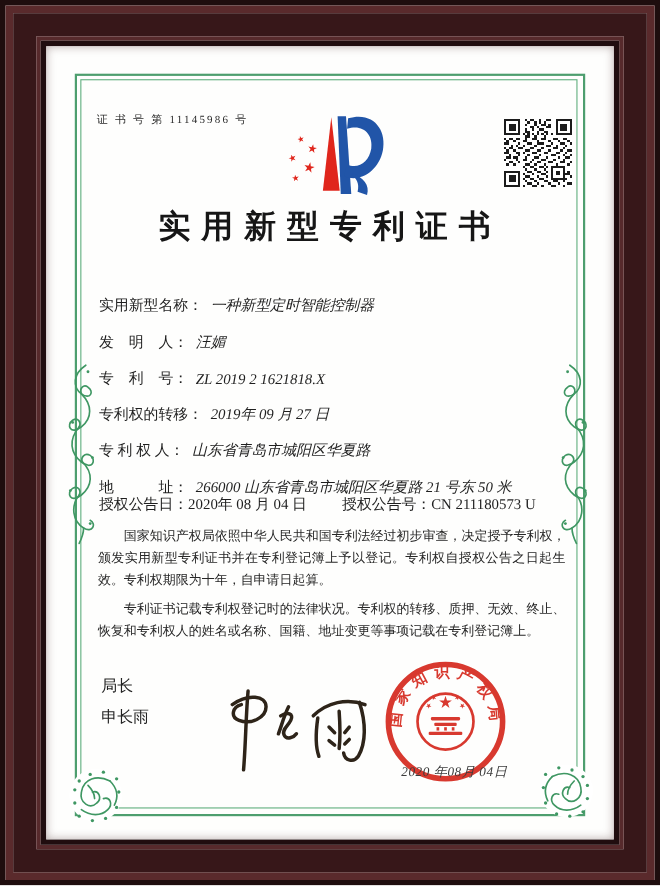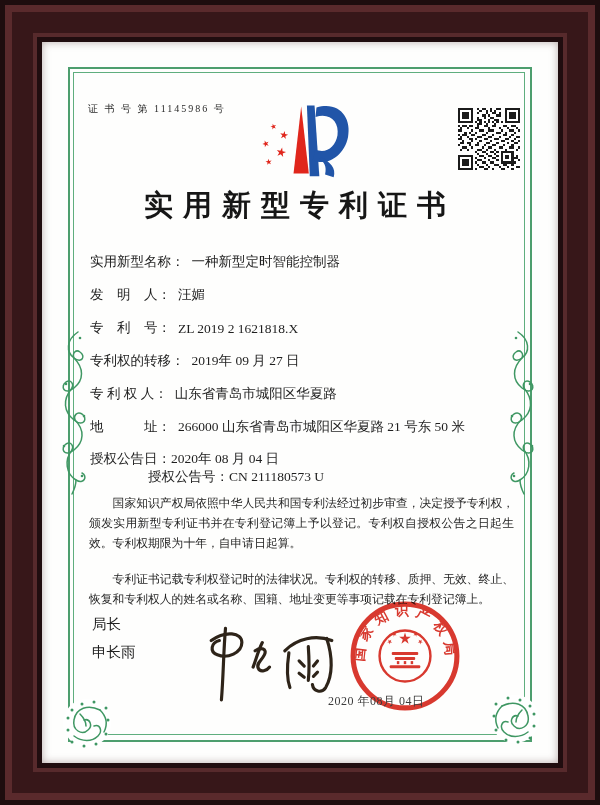--- a/index.html
+++ b/index.html
@@ -13,35 +13,35 @@
   .f5{position:absolute;inset:37px;border:5px solid #200d0f;}
   .mat{position:absolute;inset:42px;background:#fefefd;box-shadow:inset 0 0 9px rgba(55,20,20,.35);}
   
   .gb-outer{position:absolute;left:68px;top:67px;width:460px;height:671px;border:2px solid #4d9e6e;}
   .gb-inner{position:absolute;left:73px;top:72px;width:450px;height:661px;border:1px solid #5fae7e;}
   .certno{position:absolute;left:88px;top:102px;font-size:10px;color:#2a2a2a;letter-spacing:2px;}
   .logo{position:absolute;left:256px;top:97px;width:98px;height:86px;}
   .qr{position:absolute;left:458px;top:108px;width:62px;height:62px;}
   .title{position:absolute;left:0;top:186px;width:600px;text-align:center;
          font-size:29px;font-weight:700;letter-spacing:10px;color:#161616;}
-  .fields{position:absolute;left:90px;top:247px;width:428px;}
+  .fields{position:absolute;left:90px;top:263px;width:428px;}
   .row{height:33px;font-size:13.5px;color:#1f1f1f;display:flex;align-items:flex-end;padding-bottom:9px;box-sizing:border-box;}
   .flabel{white-space:pre;}
-  .fvalue{margin-left:7px;white-space:pre;}
-  .grant{position:absolute;left:90px;top:450px;width:428px;font-size:13.5px;color:#1f1f1f;display:flex;flex-direction:column;}
-  .grant .g2{margin-left:58px;}
+  .fvalue{margin-left:7px;white-space:pre;font-style:italic;}
+  .grant{position:absolute;left:90px;top:450px;width:428px;font-size:13.5px;color:#1f1f1f;display:flex;}
+  .grant .g2{margin-left:32px;}
   .paras{position:absolute;left:89px;top:477px;width:425px;font-size:11.8px;line-height:20px;
          color:#262626;text-align:justify;}
-  .paras p{margin:16px 0 6px 0;text-indent:2em;}
+  .paras p{margin:0 0 6px 0;text-indent:2em;}
   .signatory{position:absolute;left:92px;top:610px;font-family:"Liberation Sans","DejaVu Sans",sans-serif;
              font-size:14.5px;color:#222;line-height:28px;}
   .signature{position:absolute;left:196px;top:616px;width:150px;height:92px;}
   .seal{position:absolute;left:348px;top:599px;width:114px;height:114px;opacity:.93;mix-blend-mode:multiply;}
-  .seal-date{position:absolute;left:328px;top:693px;width:122px;text-align:left;font-size:12px;
-             color:#3c3c3c;letter-spacing:.5px;}
+  .seal-date{position:absolute;left:352px;top:693px;width:122px;text-align:center;font-size:12px;
+             color:#3c3c3c;letter-spacing:.5px;font-style:italic;}
   .orn{position:absolute;}
   .orn-left{left:56px;top:328px;width:34px;height:168px;}
   .orn-right{left:506px;top:328px;width:34px;height:168px;transform:scaleX(-1);}
   .orn-bl{left:60px;top:696px;width:54px;height:54px;}
   .orn-br{left:488px;top:692px;width:54px;height:54px;transform:scaleX(-1);}
 </style>
 </head>
 <body>
 
 <div class="page">

